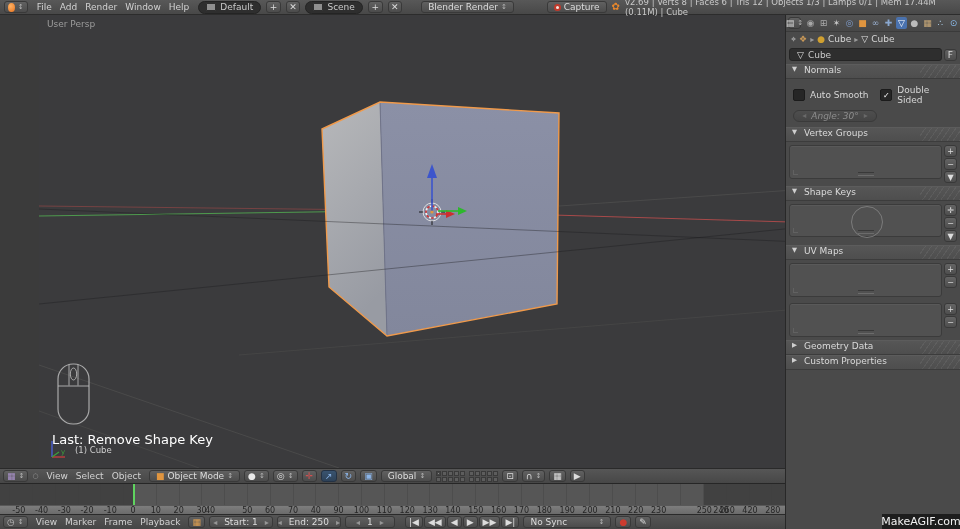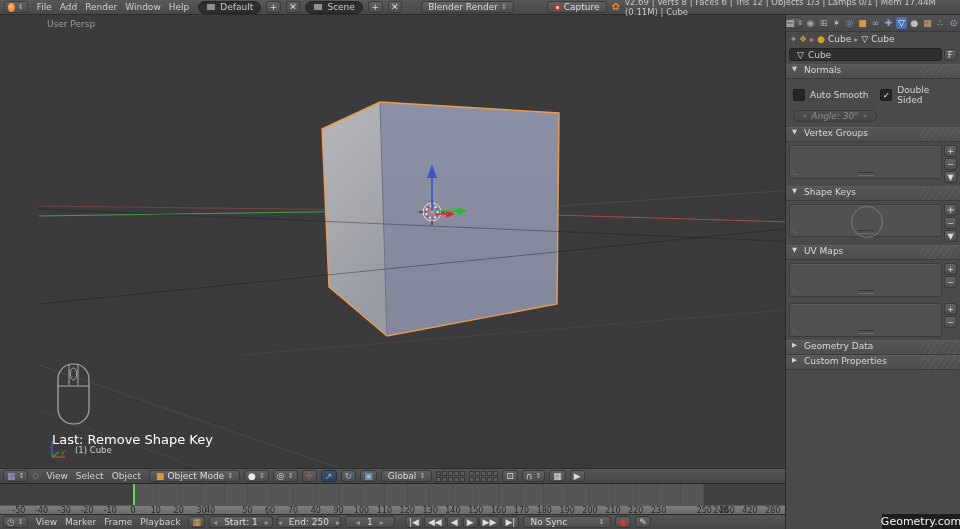--- a/index.html
+++ b/index.html
@@ -495,14 +495,14 @@
     <div class="sec-h">
       <span class="tri closed"></span>
       <span>Geometry Data</span>
     </div>
     <div class="sec-h">
       <span class="tri closed"></span>
       <span>Custom Properties</span>
     </div>
   </div>
 
-  <div class="watermark">Geometry.com</div>
+  <div class="watermark">MakeAGIF.com</div>
 </div>
 
 </body></html>

